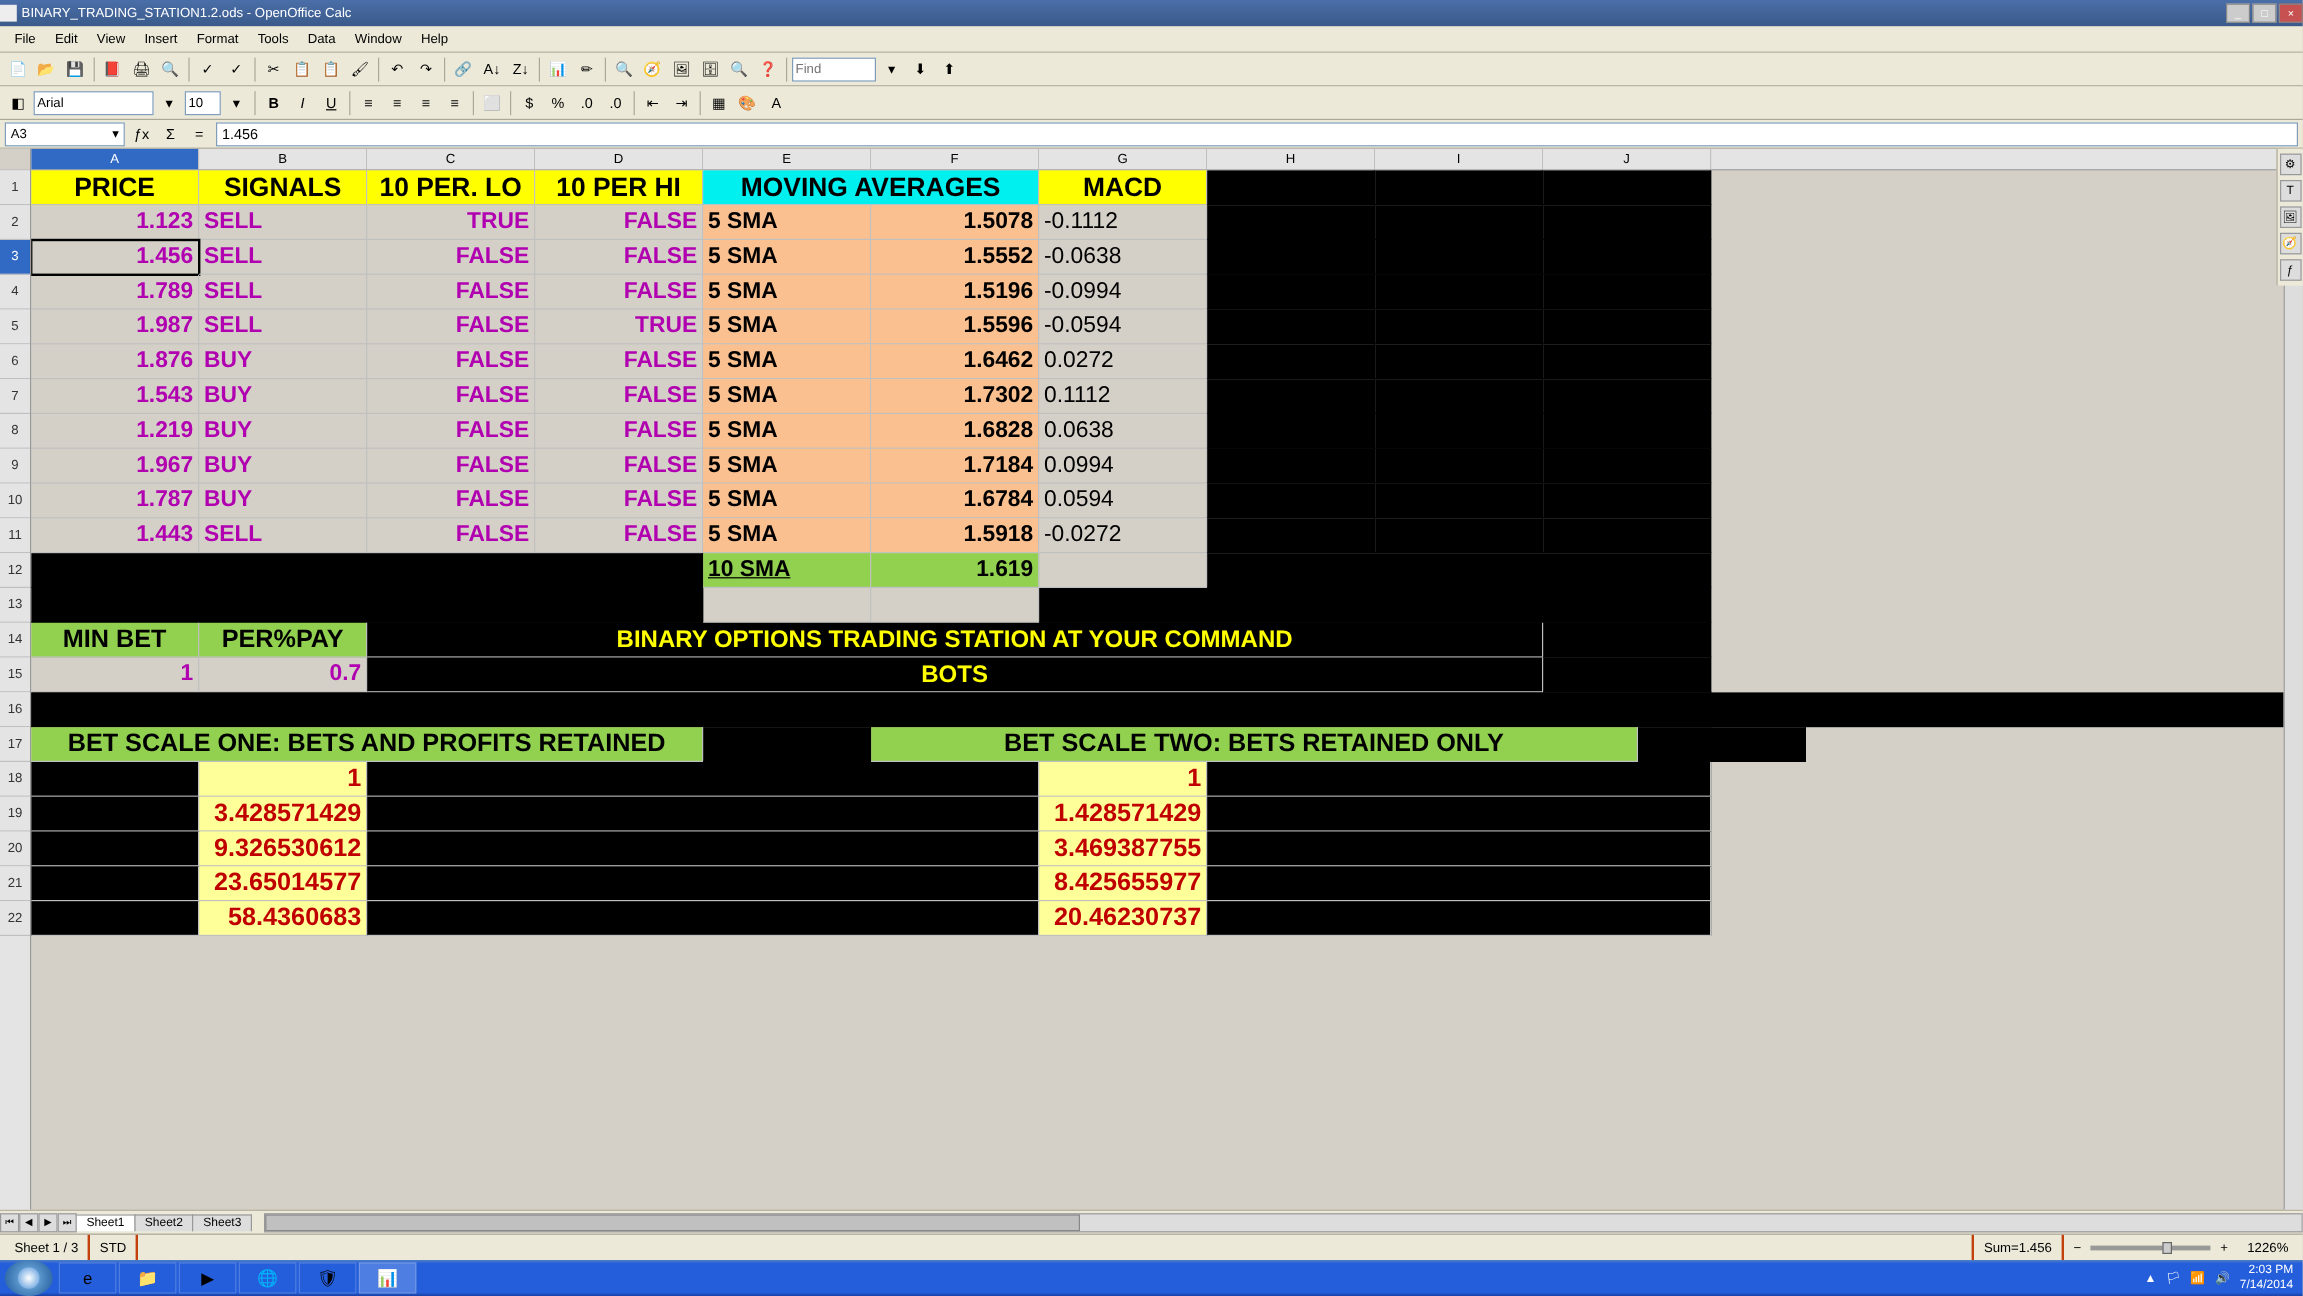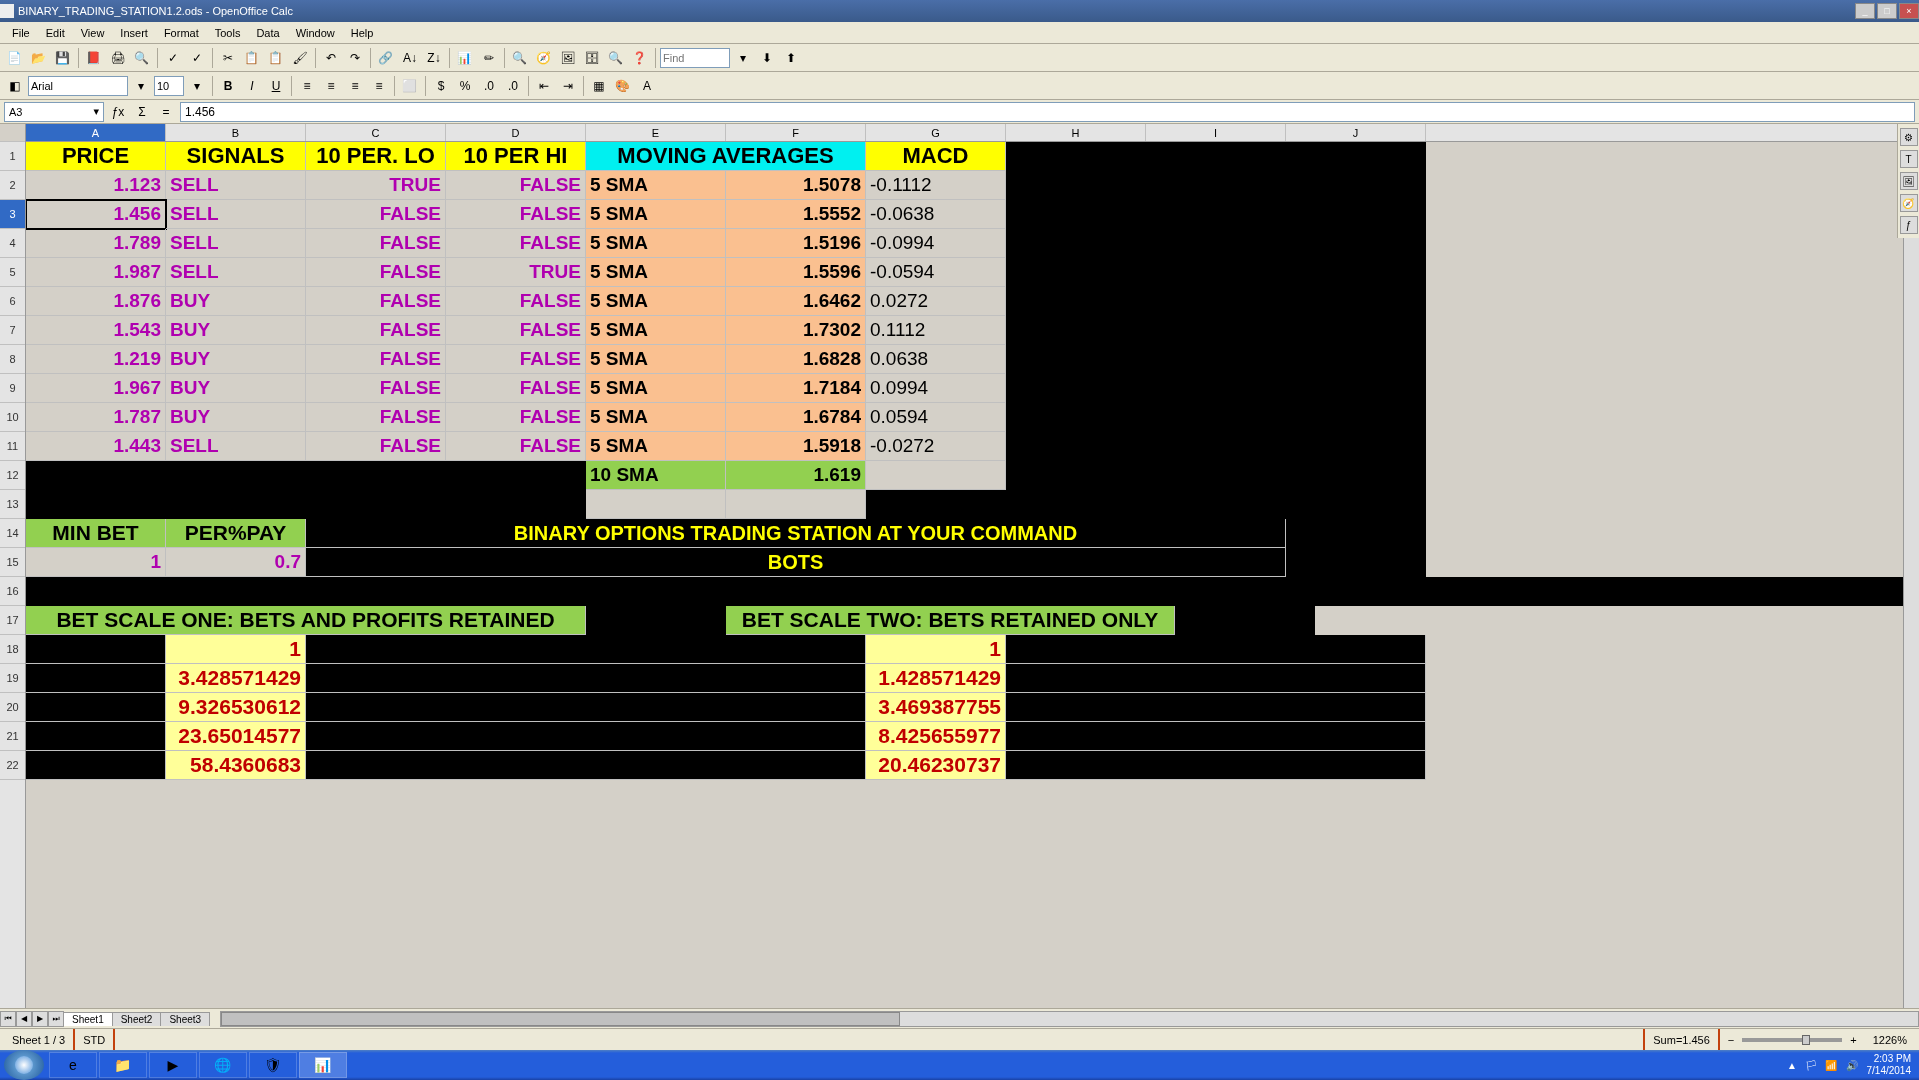--- a/index.html
+++ b/index.html
@@ -48,21 +48,21 @@
 .w-I { width: 140px; } .w-J { width: 140px; }
 
 .hdr-cell { background: #ffff00; font-weight: bold; font-size: 22px; color: black; justify-content: center; }
 .hdr-e { background: #00f0f0; }
 .price-val { color: #b000b0; font-weight: bold; }
 .sig-val { color: #b000b0; font-weight: bold; }
 .bool-val { color: #b000b0; font-weight: bold; }
 .ma-label { background: #fac090; font-weight: bold; }
 .ma-val { background: #fac090; font-weight: bold; }
 .macd-val { color: black; }
-.sma10-lbl { background: #92d050; font-weight: bold; }
+.sma10-lbl { background: #92d050; font-weight: bold; text-decoration: underline; }
 .sma10-val { background: #92d050; font-weight: bold; }
 .black-cell { background: black; color: black; border-color: black; }
 .black-row { background: black; }
 .green-hdr { background: #92d050; font-weight: bold; font-size: 21px; color: black; }
 .cmd-text { background: black; color: #ffff00; font-weight: bold; font-size: 20px; }
 .bet-yellow { background: #ffff99; color: #c00000; font-weight: bold; font-size: 21px; }
 .bet-black { background: black; }
 
 .selected-cell { outline: 2px solid black; outline-offset: -1px; }
 
@@ -407,21 +407,21 @@
         <div class="cell black-cell w-J"></div>
       </div>
 
       <div class="row black-row">
         <div class="cell black-cell" style="width:1400px"></div>
       </div>
 
       <div class="row">
         <div class="cell green-hdr center" style="width:560px">BET SCALE ONE: BETS AND PROFITS RETAINED</div>
         <div class="cell black-cell w-E"></div>
-        <div class="cell green-hdr center" style="width:449px">BET SCALE TWO: BETS RETAINED ONLY</div>
+        <div class="cell green-hdr center" style="width:639px">BET SCALE TWO: BETS RETAINED ONLY</div>
         <div class="cell black-cell w-J"></div>
       </div>
 
       <div id="bet-rows">
           <div class="row">
       <div class="cell bet-black w-A"></div>
       <div class="cell bet-yellow right w-B">1</div>
       <div class="cell bet-black" style="width:560px"></div>
       <div class="cell bet-yellow right w-G">1</div>
       <div class="cell bet-black" style="width:420px"></div>

